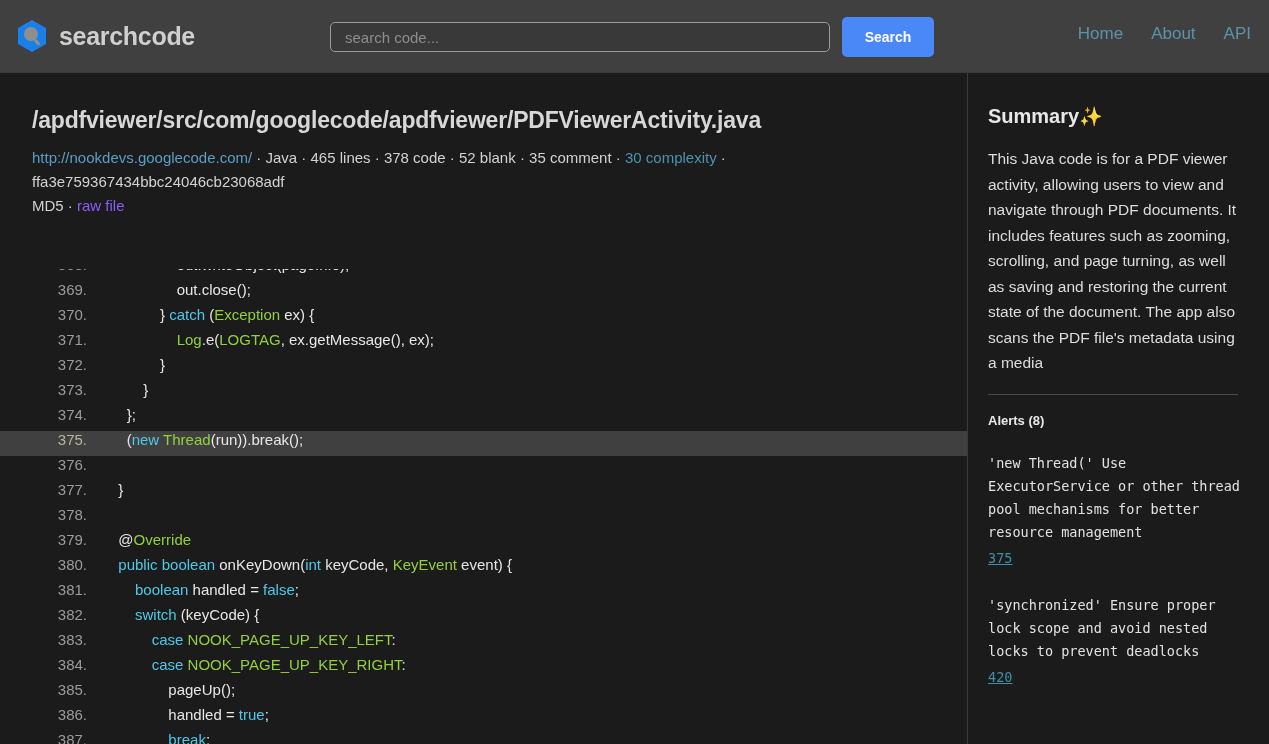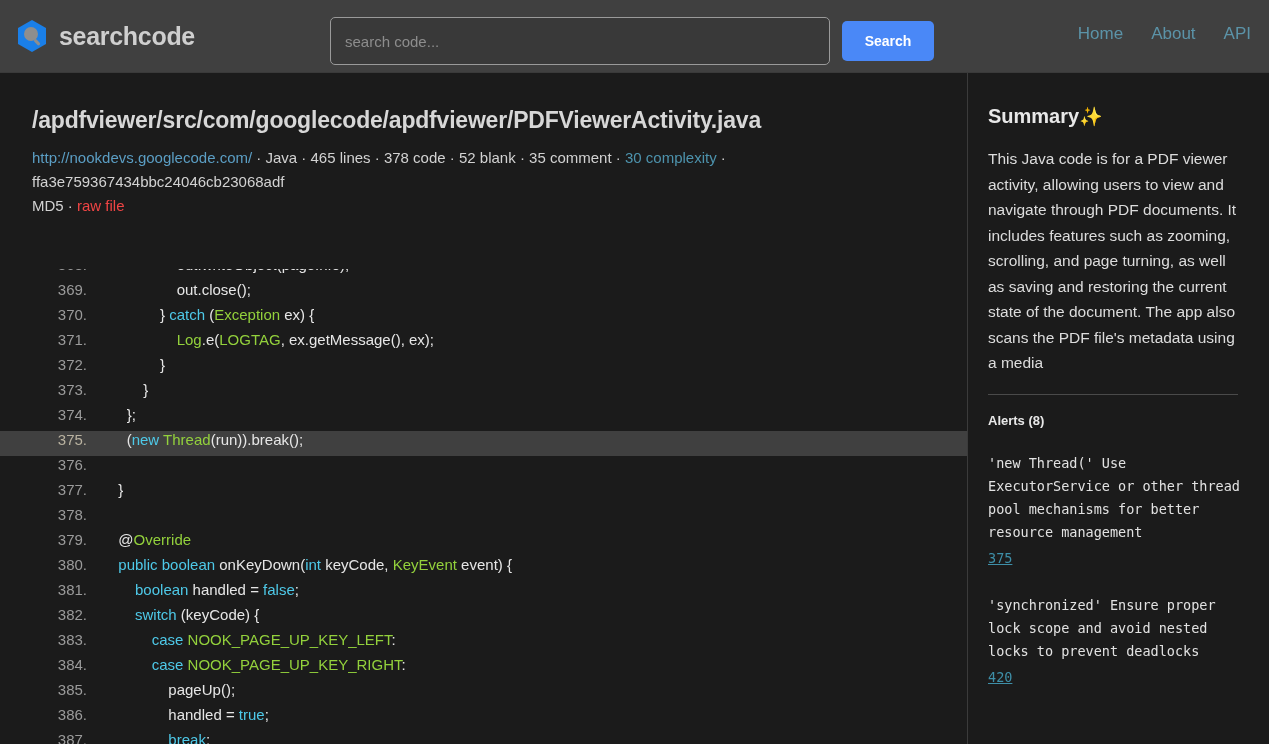--- a/index.html
+++ b/index.html
@@ -26,21 +26,21 @@
   }
   .brand-logo { width: 32px; height: 34px; display: block; }
   .brand-name {
     color: #cfcfcf; font-size: 25px; font-weight: bold; letter-spacing: -0.3px;
   }
   .search-wrap {
     position: absolute; left: 330px; top: 17px;
     display: flex; align-items: center; gap: 12px;
   }
   .search-input {
-    width: 500px; height: 48px;
+    width: 500px; height: 30px;
     background: #393939;
     border: 1px solid #9a9a9a;
     border-radius: 5px;
     color: #d8d8d8;
     font-size: 15px;
     font-family: "Liberation Sans", sans-serif;
     padding: 0 14px;
     outline: none;
   }
   .search-input::placeholder { color: #8d8d8d; }
@@ -78,21 +78,21 @@
   }
   .meta {
     margin: 12px 0 0 32px;
     width: 920px;
     color: #d2d2d2;
     font-size: 15px;
     line-height: 24px;
   }
   .meta a { color: #5b9ec4; text-decoration: none; }
   .meta .lnk-complexity { color: #4d93ad; }
-  .meta .lnk-raw { color: #ef4444; }
+  .meta .lnk-raw { color: #8b5cf6; }
 
   
   .code-area {
     position: absolute;
     left: 0; right: 0;
     top: 196px; bottom: 0;
     overflow: hidden;
   }
   .code-line {
     display: flex;

